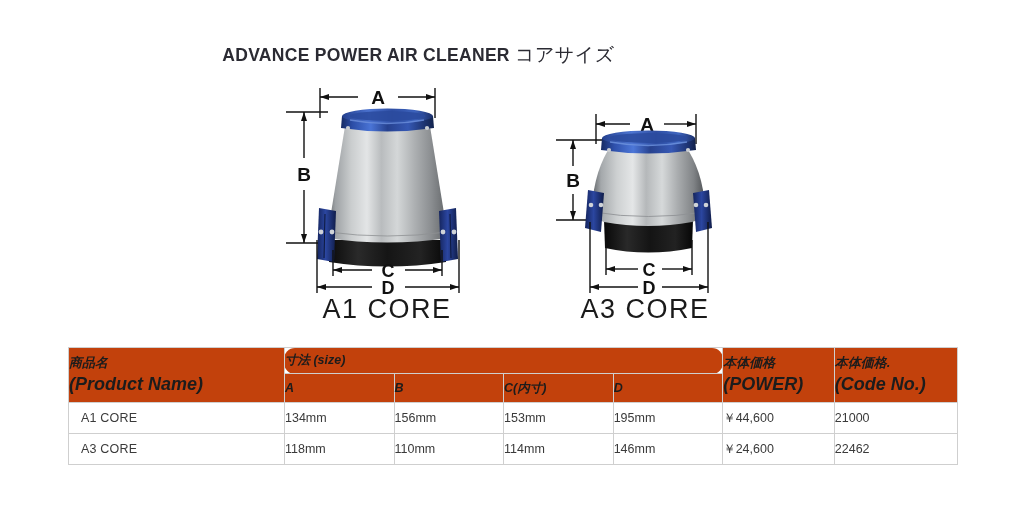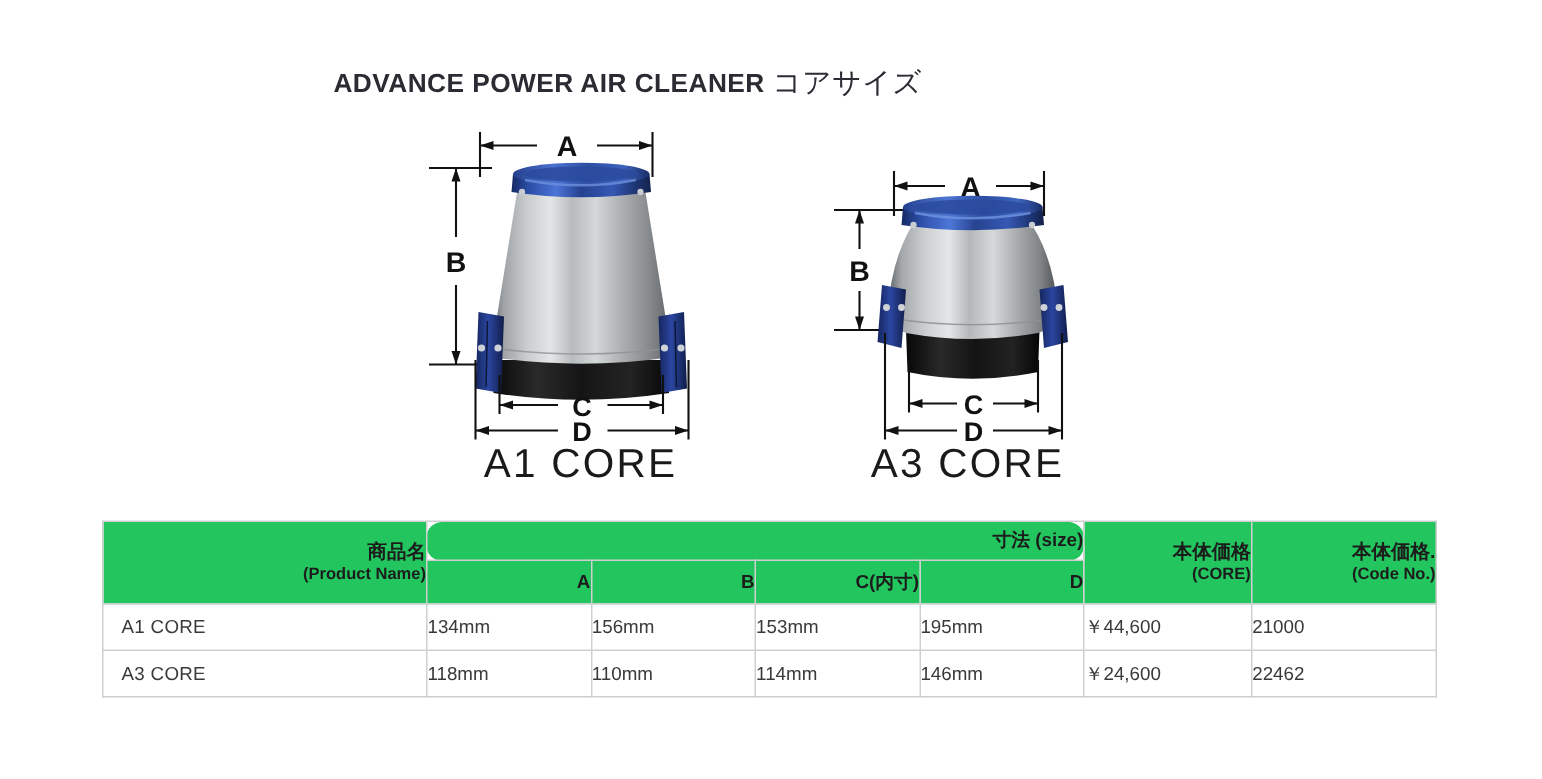--- a/index.html
+++ b/index.html
@@ -70,30 +70,31 @@
     font-size: 12.5px;
     color: #3a3a3a;
     table-layout: fixed;
   }
   .spec-table th, .spec-table td {
     border: 1px solid #cfcfcf;
     padding: 0;
     font-weight: normal;
   }
   .spec-table thead th {
-    background: #22c55e;
+    background: #c2410c;
     color: #1c1c1c;
     font-weight: bold;
-    text-align: right;
+    text-align: left;
+    font-style: italic;
   }
   .th-name   { height: 53px; }
   .th-group  { height: 25px; border-radius: 11px; }
   .th-sub    { height: 28px; }
   .name-main { font-size: 13px; display:block; line-height: 1.35; }
-  .name-sub  { font-size: 11px; display:block; line-height: 1.35; }
+  .name-sub  { font-size: 18px; display:block; line-height: 1.35; }
   .spec-table tbody td {
     height: 30px;
     background: #ffffff;
   }
   .spec-table tbody td.prod {
     text-align: left;
     padding-left: 12px;
     letter-spacing: 0.2px;
   }
   .col-name { width: 207px; }
@@ -343,21 +344,21 @@
   </colgroup>
   <thead>
     <tr>
       <th class="th-name" rowspan="2">
         <span class="name-main">商品名</span>
         <span class="name-sub">(Product Name)</span>
       </th>
       <th class="th-group" colspan="4">寸法 (size)</th>
       <th class="th-name" rowspan="2">
         <span class="name-main">本体価格</span>
-        <span class="name-sub">(CORE)</span>
+        <span class="name-sub">(POWER)</span>
       </th>
       <th class="th-name" rowspan="2">
         <span class="name-main">本体価格.</span>
         <span class="name-sub">(Code No.)</span>
       </th>
     </tr>
     <tr>
       <th class="th-sub">A</th>
       <th class="th-sub">B</th>
       <th class="th-sub">C(内寸)</th>

